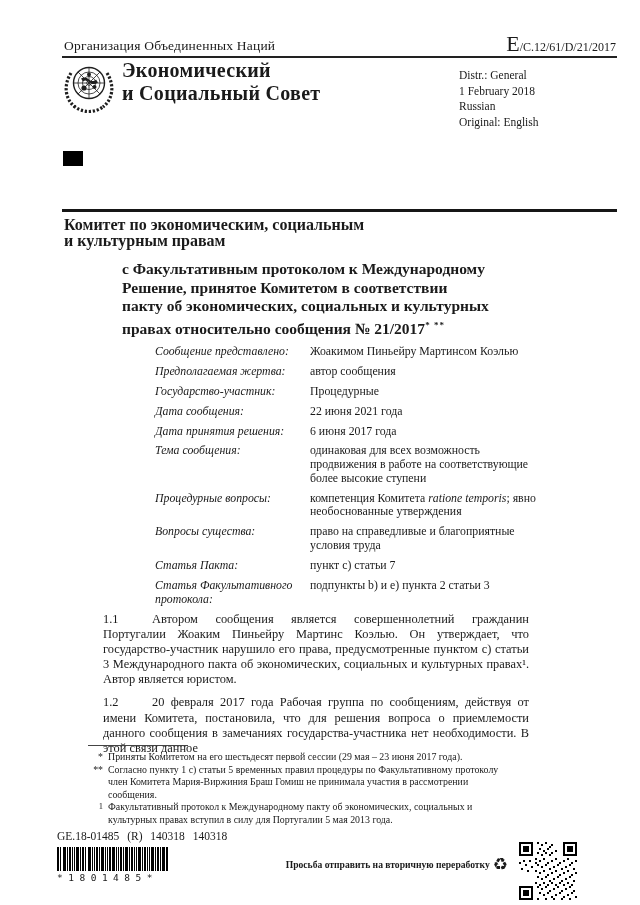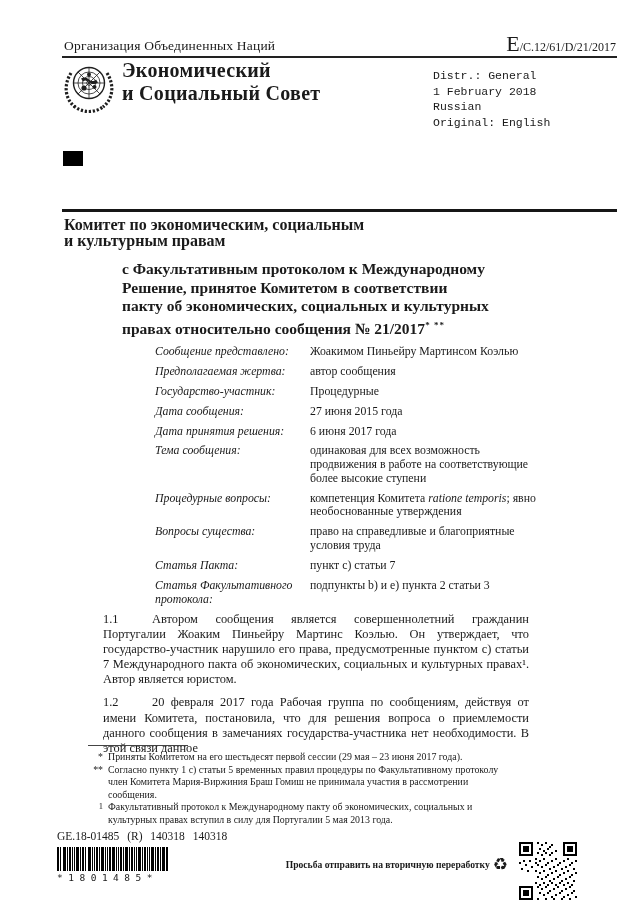--- a/index.html
+++ b/index.html
@@ -17,21 +17,21 @@
   .sym-big { font-size:22px; }
   .sym-rest { font-size:12px; }
 
   .rule-top { left:62px; right:51px; top:56px; height:2px; background:#222; }
   .rule-mid { left:62px; right:51px; top:209px; height:2.5px; background:#161616; }
 
   .emblem { left:61px; top:60px; width:56px; height:54px; }
   .emblem svg { width:100%; height:100%; display:block; }
 
   .council-title { left:122px; top:59px; font-weight:bold; font-size:20px; line-height:23px; letter-spacing:0.3px; }
-  .distr { left:433px; top:68px; font-size:11.5px; line-height:15.5px;font-family:Liberation Mono, monospace; }
+  .distr { left:459px; top:68px; font-size:11.5px; line-height:15.5px; }
 
   .black-box { left:63px; top:151px; width:20px; height:15px; background:#000; }
 
   .committee { left:64px; top:217px; font-weight:bold; font-size:16px; line-height:16px; }
 
   .doc-title { left:122px; top:260px; font-weight:bold; font-size:15.5px; line-height:18.5px; width:420px; }
   .doc-title .marks { font-weight:bold; font-size:9px; vertical-align:6px; letter-spacing:1px; }
 
   .meta-table { left:155px; top:345px; width:384px; font-size:11.8px; line-height:13.7px; }
   .mrow { display:flex; margin-bottom:6.2px; }
@@ -133,21 +133,21 @@
     <div class="mrow">
       <div class="mlabel">Предполагаемая жертва:</div>
       <div class="mvalue">автор сообщения</div>
     </div>
     <div class="mrow">
       <div class="mlabel">Государство-участник:</div>
       <div class="mvalue">Процедурные</div>
     </div>
     <div class="mrow">
       <div class="mlabel">Дата сообщения:</div>
-      <div class="mvalue">27 июня 2015 года</div>
+      <div class="mvalue">22 июня 2021 года</div>
     </div>
     <div class="mrow">
       <div class="mlabel">Дата принятия решения:</div>
       <div class="mvalue">6 июня 2017 года</div>
     </div>
     <div class="mrow">
       <div class="mlabel">Тема сообщения:</div>
       <div class="mvalue">одинаковая для всех возможность продвижения в работе на соответствующие более высокие ступени</div>
     </div>
     <div class="mrow">
@@ -162,21 +162,21 @@
       <div class="mlabel">Статья Пакта:</div>
       <div class="mvalue">пункт c) статьи 7</div>
     </div>
     <div class="mrow">
       <div class="mlabel">Статья Факультативного протокола:</div>
       <div class="mvalue">подпункты b) и e) пункта 2 статьи 3</div>
     </div>
   </div>
 
   <div class="abs body-paragraphs">
-    <p class="para"><span class="pnum">1.1</span><span>Автором сообщения является совершеннолетний гражданин Португалии Жоаким Пиньейру Мартинс Коэлью. Он утверждает, что государство-участник нарушило его права, предусмотренные пунктом c) статьи 7 Международного пакта об экономических, социальных и культурных правах¹. Автор является юристом.</span></p>
+    <p class="para"><span class="pnum">1.1</span><span>Автором сообщения является совершеннолетний гражданин Португалии Жоаким Пиньейру Мартинс Коэлью. Он утверждает, что государство-участник нарушило его права, предусмотренные пунктом c) статьи 3 Международного пакта об экономических, социальных и культурных правах¹. Автор является юристом.</span></p>
     <p class="para"><span class="pnum">1.2</span><span>20 февраля 2017 года Рабочая группа по сообщениям, действуя от имени Комитета, постановила, что для решения вопроса о приемлемости данного сообщения в замечаниях государства-участника нет необходимости. В этой связи данное</span></p>
   </div>
 
   <div class="abs fn-divider"></div>
 
   <div class="abs footnotes">
     <div class="fn">
       <span class="fn-marker">*</span>
       <span class="fn-text">Приняты Комитетом на его шестьдесят первой сессии (29 мая – 23 июня 2017 года).</span>
     </div>

